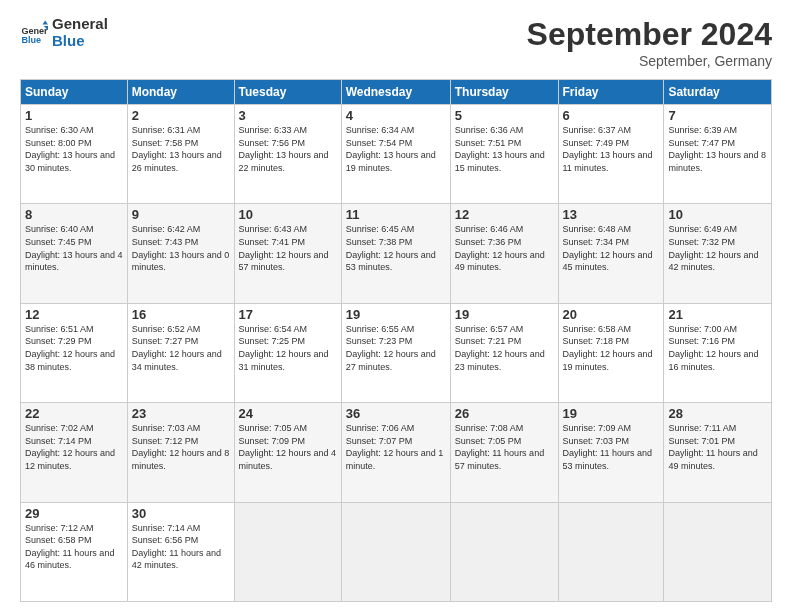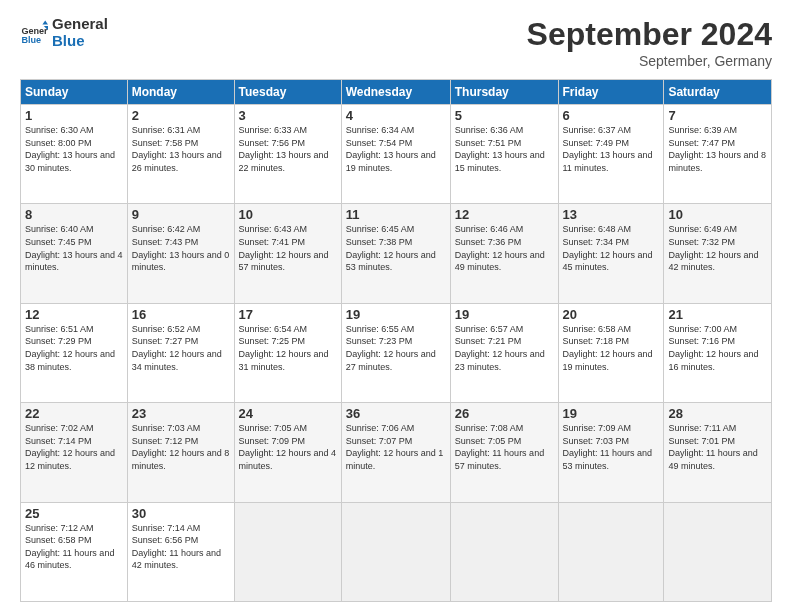--- a/index.html
+++ b/index.html
@@ -154,21 +154,21 @@
         <tr>
           <td><span class="day-num">22</span><span class="day-info">Sunrise: 7:02 AM<br>Sunset: 7:14 PM<br>Daylight: 12 hours and 12 minutes.</span></td>
           <td><span class="day-num">23</span><span class="day-info">Sunrise: 7:03 AM<br>Sunset: 7:12 PM<br>Daylight: 12 hours and 8 minutes.</span></td>
           <td><span class="day-num">24</span><span class="day-info">Sunrise: 7:05 AM<br>Sunset: 7:09 PM<br>Daylight: 12 hours and 4 minutes.</span></td>
           <td><span class="day-num">36</span><span class="day-info">Sunrise: 7:06 AM<br>Sunset: 7:07 PM<br>Daylight: 12 hours and 1 minute.</span></td>
           <td><span class="day-num">26</span><span class="day-info">Sunrise: 7:08 AM<br>Sunset: 7:05 PM<br>Daylight: 11 hours and 57 minutes.</span></td>
           <td><span class="day-num">19</span><span class="day-info">Sunrise: 7:09 AM<br>Sunset: 7:03 PM<br>Daylight: 11 hours and 53 minutes.</span></td>
           <td><span class="day-num">28</span><span class="day-info">Sunrise: 7:11 AM<br>Sunset: 7:01 PM<br>Daylight: 11 hours and 49 minutes.</span></td>
         </tr>
         <tr>
-          <td><span class="day-num">25</span><span class="day-info">Sunrise: 7:12 AM<br>Sunset: 6:58 PM<br>Daylight: 11 hours and 46 minutes.</span></td>
+          <td><span class="day-num">29</span><span class="day-info">Sunrise: 7:12 AM<br>Sunset: 6:58 PM<br>Daylight: 11 hours and 46 minutes.</span></td>
           <td><span class="day-num">30</span><span class="day-info">Sunrise: 7:14 AM<br>Sunset: 6:56 PM<br>Daylight: 11 hours and 42 minutes.</span></td>
           <td class="empty"></td>
           <td class="empty"></td>
           <td class="empty"></td>
           <td class="empty"></td>
           <td class="empty"></td>
         </tr>
       </tbody>
   </table>
 </div>

